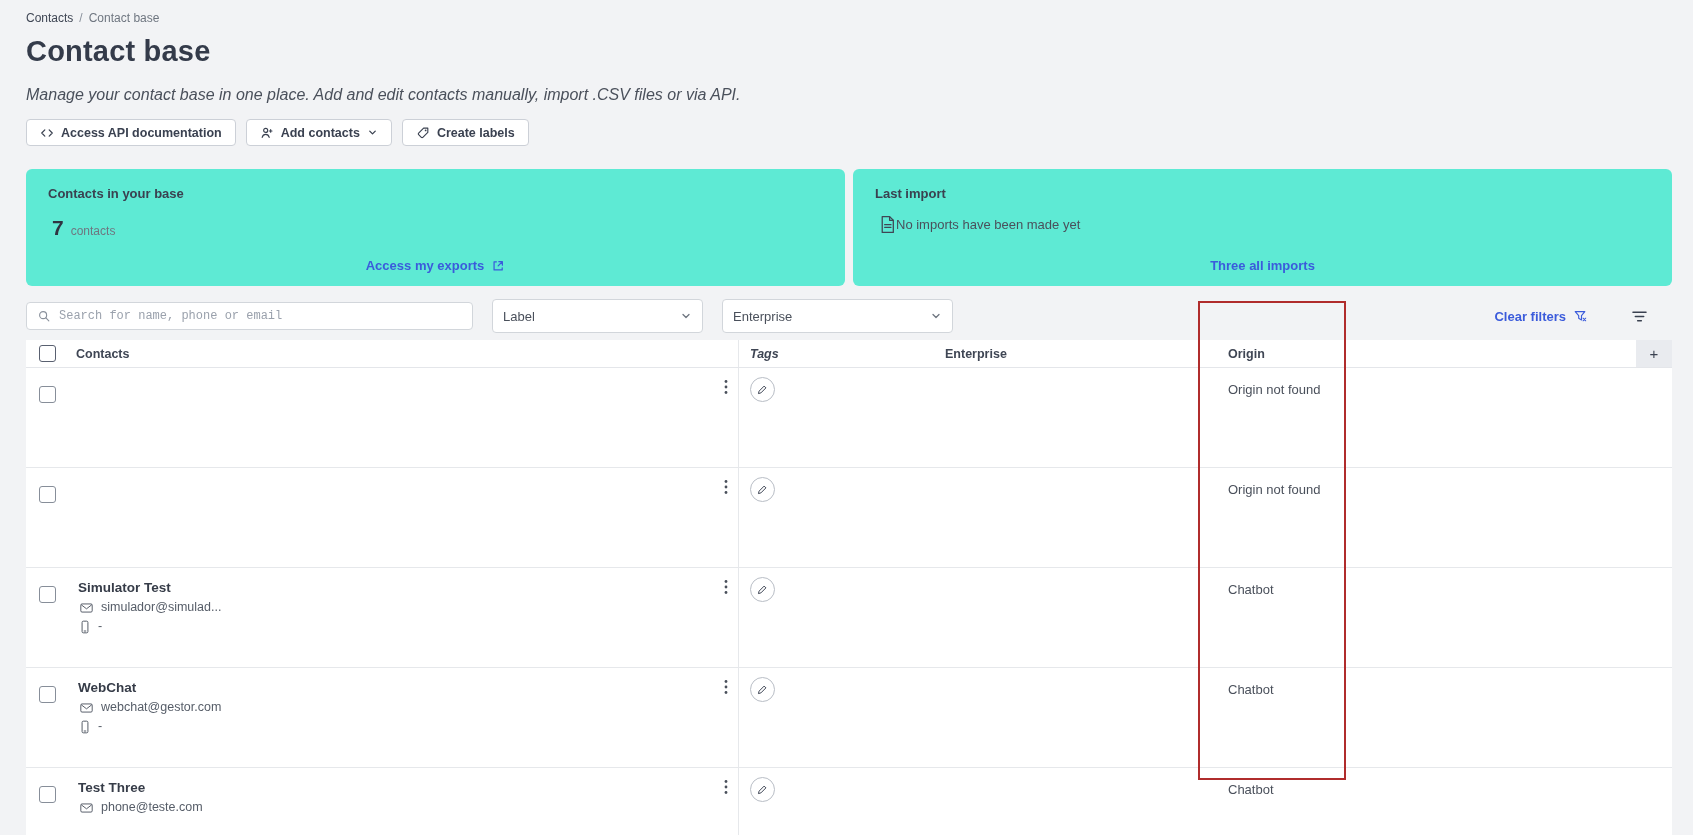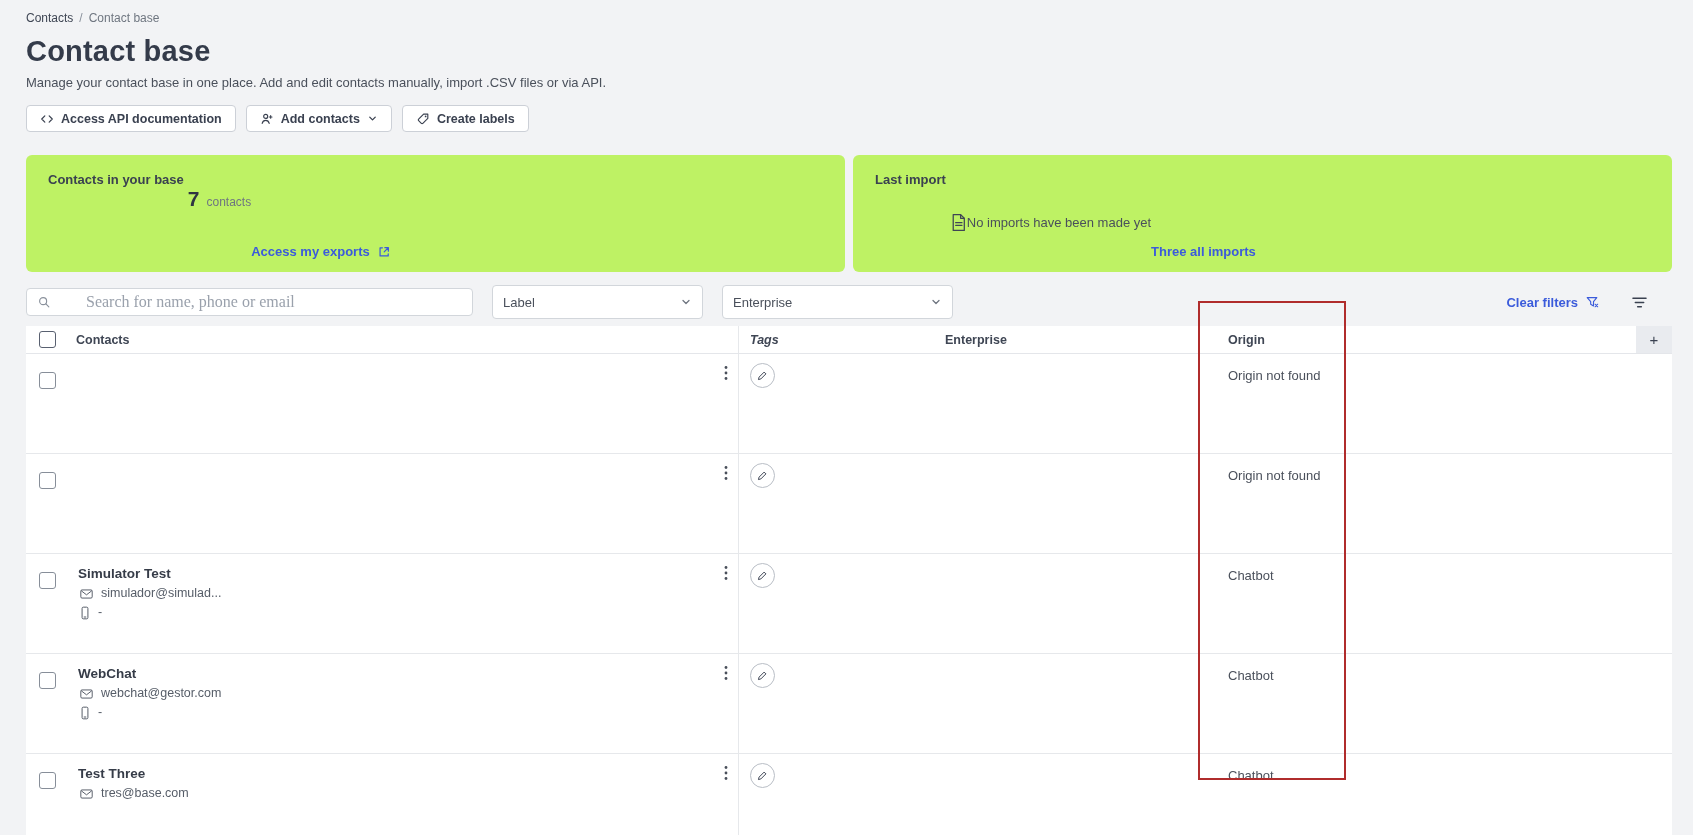--- a/index.html
+++ b/index.html
@@ -15,64 +15,64 @@
   .page { padding:11px 21px 0 26px; }
 
   
   .breadcrumb { font-size:12px; color:#555c67; display:flex; gap:6px; align-items:center; }
   .breadcrumb .crumb-link { color:#3f4654; cursor:pointer; text-decoration:none; }
   .breadcrumb .sep { color:#8a919c; }
   .breadcrumb .crumb-current { color:#6f7680; }
 
   
   .page-title { font-size:29px; font-weight:700; color:#343b4a; margin-top:10px; letter-spacing:.2px; }
-  .page-subtitle { font-size:13px; color:#4a505b; margin-top:7px; }
+  .page-subtitle { font-size:16px; color:#4a505b; margin-top:18px;font-style:italic; }
 
   
   .toolbar { display:flex; gap:10px; margin-top:15px; }
   .btn {
     display:inline-flex; align-items:center; gap:7px;
     height:27px; padding:0 13px;
     background:#fff; border:1px solid #ccd0d7; border-radius:4px;
     font-family:"Liberation Sans",sans-serif;
     font-size:12.5px; font-weight:700; color:var(--ink); cursor:pointer;
   }
   .btn svg { flex:0 0 auto; }
 
   
   .cards { display:flex; gap:8px; margin-top:23px; }
-  .card { background:#bef264; border-radius:6px; flex:1; height:117px; padding:17px 22px 13px; display:flex; flex-direction:row; }
+  .card { background:#5eead4; border-radius:6px; flex:1; height:117px; padding:17px 22px 13px; display:flex; flex-direction:column; }
   .card-title { font-size:13px; font-weight:700; color:var(--ink); }
   .count-row { margin-top:15px; display:flex; align-items:baseline; gap:7px; padding-left:4px; }
   .count { font-size:21px; font-weight:700; color:#2f3542; }
   .count-label { font-size:12px; color:var(--muted); }
   .card-link {
     margin-top:auto; align-self:center;
     display:inline-flex; align-items:center; gap:7px;
     color:var(--accent); font-size:13px; font-weight:700; text-decoration:none; cursor:pointer;
   }
   .import-empty { margin-top:14px; display:flex; align-items:center; font-size:13px; color:#4a505b; padding-left:4px; }
 
   
   .filters { display:flex; align-items:center; margin-top:16px; height:28px; }
   .search-box {
     width:447px; height:28px; background:#fff;
     border:1px solid #d2d6db; border-radius:4px;
     display:flex; align-items:center; padding:0 10px; gap:8px;
   }
-  .search-box input { border:none; outline:none; flex:1; font-size:16px; color:var(--ink); background:transparent; font-family:Liberation Serif, serif;margin-left:27px; }
+  .search-box input { border:none; outline:none; flex:1; font-size:12px; color:var(--ink); background:transparent; font-family:Liberation Mono, monospace; }
   .search-box input::placeholder { color:#9aa1ac; }
   .select {
     height:28px; background:#fff; border:1px solid #d2d6db; border-radius:4px;
     display:flex; align-items:center; justify-content:space-between;
     padding:16px 10px; font-size:13px; color:#4a505b; cursor:pointer;
   }
   .select-label { width:211px; margin-left:19px; }
   .select-ent { width:231px; margin-left:19px; }
-  .filters-right { margin-left:auto; display:flex; align-items:center; gap:32px; }
+  .filters-right { margin-left:auto; display:flex; align-items:center; gap:44px; }
   .clear-filters { color:var(--accent); font-size:13px; font-weight:700; display:inline-flex; gap:7px; align-items:center; cursor:pointer; text-decoration:none; }
   .filter-icon-btn { display:flex; cursor:pointer; margin-right:24px; }
 
   
   .table { margin-top:10px; background:#fff; }
   .thead { display:flex; height:28px; border-bottom:1px solid #e4e6ea; font-size:12.5px; font-weight:700; color:#3f4654; }
   .thead .cell { display:flex; align-items:center; }
   .trow { display:flex; height:100px; border-bottom:1px solid var(--line); }
   .cell { flex:0 0 auto; }
   .col-check { width:50px; }
@@ -402,21 +402,21 @@
       <div class="cell col-contacts">
         <div class="contact-info">
           <div class="contact-name">Test Three</div>
           <div class="contact-line">
             <span>
                 <svg width="13" height="10" viewBox="0 0 16 12">
                   <rect x="1" y="1" width="14" height="10" rx="1.5" stroke="#565d68" fill="none" stroke-width="1.2"></rect>
                   <path d="m1.5 2 6.5 5 6.5-5" stroke="#565d68" fill="none" stroke-width="1.2"></path>
                 </svg>
               </span>
-            <span>tres@base.com</span>
+            <span>phone@teste.com</span>
           </div>
         </div>
         <span class="kebab">
           <svg width="4" height="16" viewBox="0 0 4 16" fill="#4a505b">
               <circle cx="2" cy="2.5" r="1.4"></circle>
               <circle cx="2" cy="8" r="1.4"></circle>
               <circle cx="2" cy="13.5" r="1.4"></circle>
             </svg>
         </span>
       </div>

